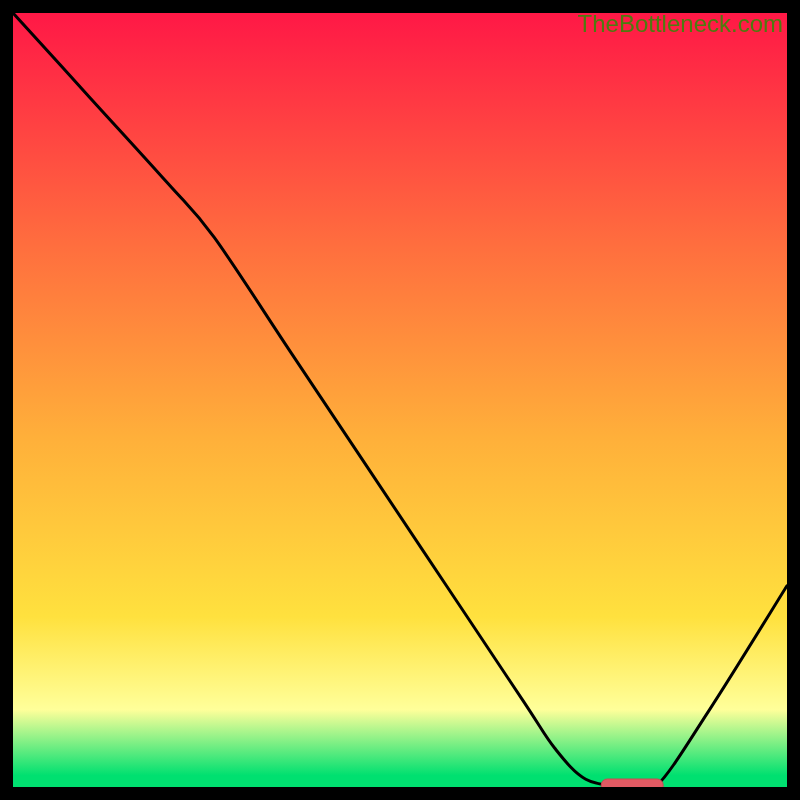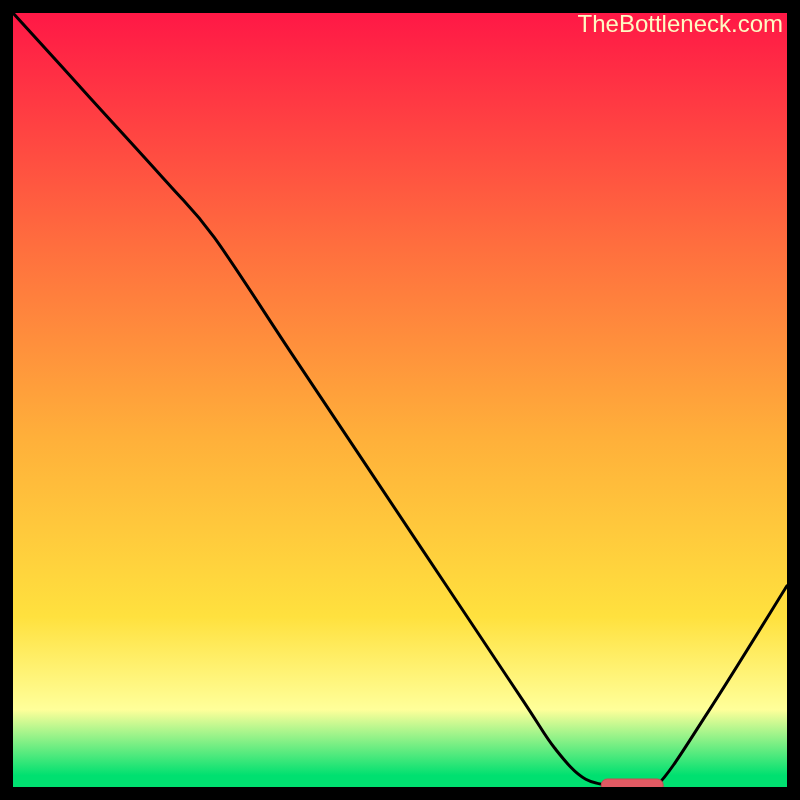--- a/index.html
+++ b/index.html
@@ -23,21 +23,21 @@
     position: absolute;
     left: 0;
     top: 0;
     width: 774px;
     height: 774px;
   }
   .watermark {
     position: absolute;
     top: -3px;
     right: 4px;
-    color: #fef9c3;
+    color: #4d7c0f;
     font-size: 24px;
     font-weight: 500;
     letter-spacing: 0px;
     user-select: none;
   }
 </style>
 </head>
 <body>
 
 <div class="frame">

